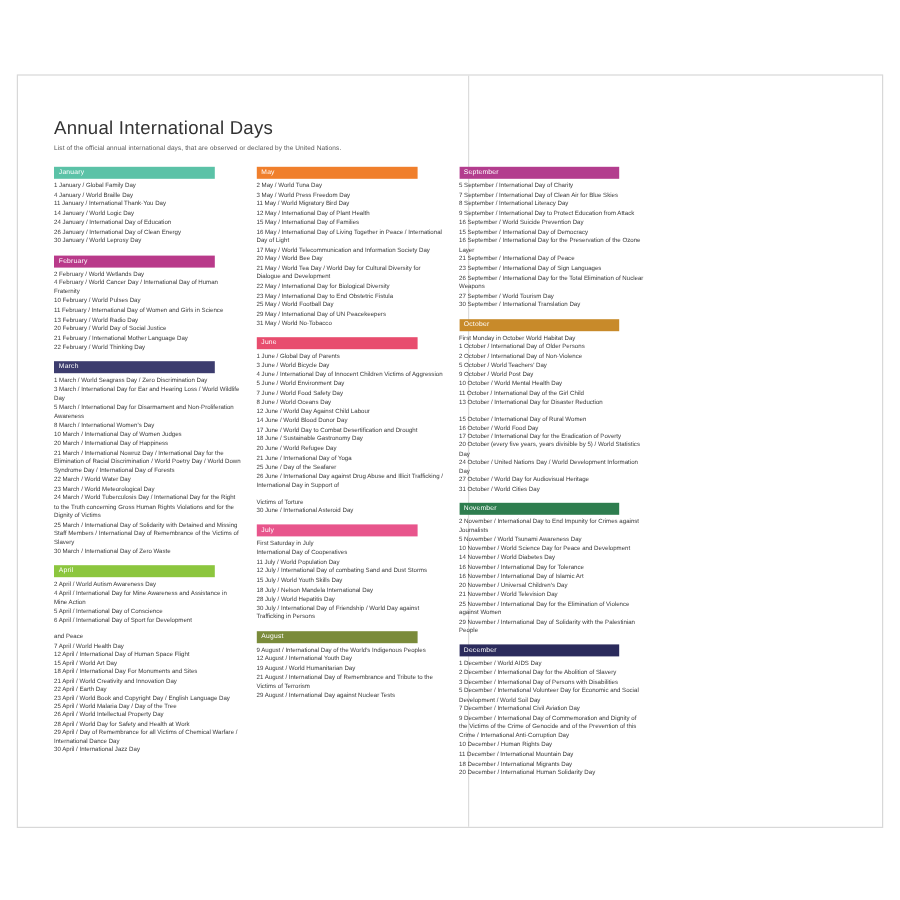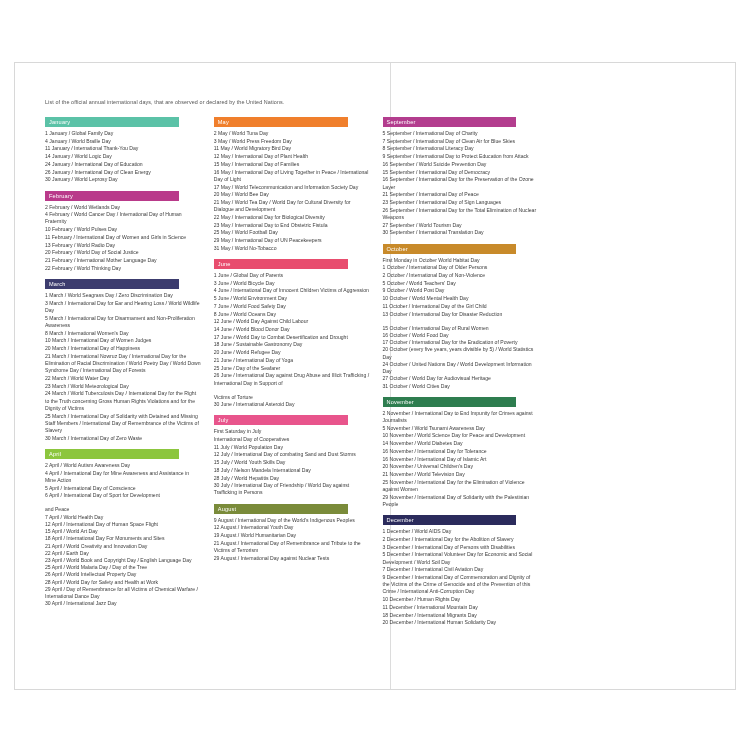--- a/index.html
+++ b/index.html
@@ -94,20 +94,21 @@
     line-height: 1.42;
     color: #3a3a3a;
   }
 </style>
 </head>
 <body>
 
 <div class="page">
   <div class="spine"></div>
   <div class="inner">
+    <h1 class="title">Annual International Days</h1>
     <p class="subtitle">List of the official annual international days, that are observed or declared by the United Nations.</p>
     <div class="columns" id="columns-root">
         <div class="month">
           <div class="month-bar" style="background: rgb(91, 194, 167);">January</div>
           <ul class="entries">
             <li>1 January / Global Family Day</li>
             <li>4 January / World Braille Day</li>
             <li>11 January / International Thank-You Day</li>
             <li>14 January / World Logic Day</li>
             <li>24 January / International Day of Education</li>

